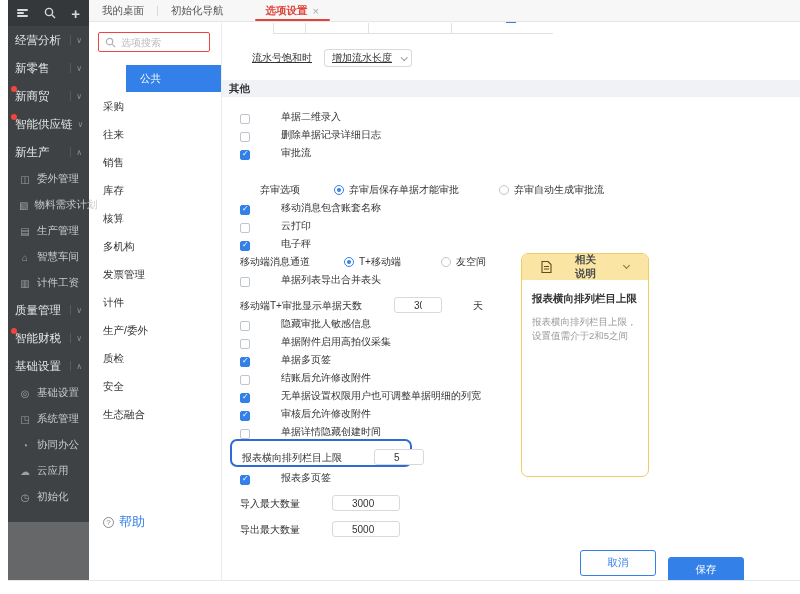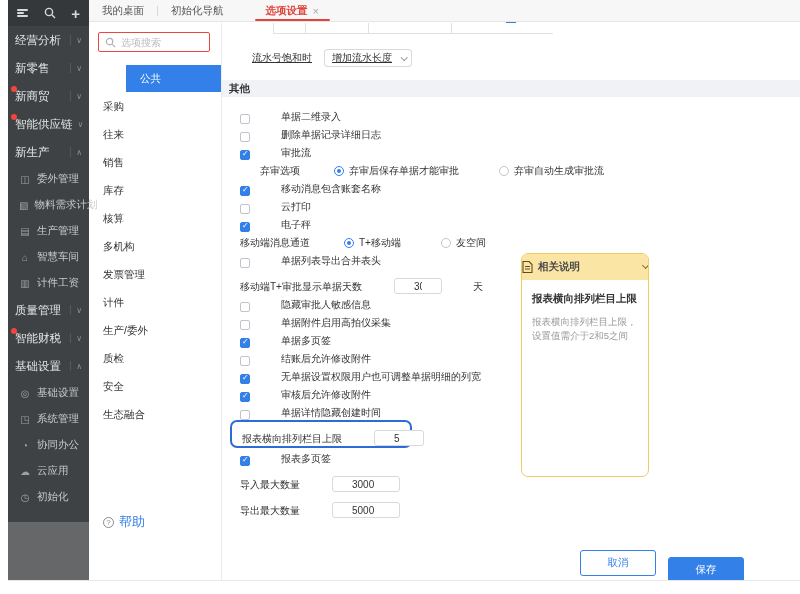--- a/index.html
+++ b/index.html
@@ -70,21 +70,21 @@
     display:flex; align-items:center; padding:0 16px 0 7px; font-size:10px; color:#333;
     cursor:pointer; background:#fff; white-space:nowrap; }
   .select .sel-chev { position:absolute; right:5px; top:6px; width:5px; height:5px;
     border-right:1px solid #999; border-bottom:1px solid #999; transform:rotate(45deg) translateY(-1px); }
   .section-header { position:absolute; left:0; right:0; top:57px; height:17px; background:#F1F2F5;
     display:flex; align-items:center; padding-left:7px; font-size:10.5px; font-weight:bold; color:#333; }
   .options { position:absolute; left:18px; top:83px; right:290px; }
   .row { display:flex; align-items:flex-end; white-space:nowrap; font-size:10px; color:#333;gap:24px; }
   .row.rc { height:18px; }
   .row.rr { height:18px; }
-  .row.rr.indent { padding-left:20px; }
+  .row.rr.indent { padding-left:20px;margin-top:19px; }
   .row.ri { height:26px; }
   .row.hl { height:28px; border:2px solid #2F6BD8; border-radius:7px; margin-left:-10px;
     padding:0 10px; width:182px; }
   .cb { width:10px; height:10px; border:1px solid #C0C4CC; border-radius:2px; margin-right:7px;
     background:#fff; flex:none; cursor:pointer; position:relative; }
   .cb.on { background:#3380E8; border-color:#3380E8; }
   .cb.on::after { content:"✓"; position:absolute; left:1px; top:-2px; color:#fff; font-size:8px;
     font-weight:bold; }
   .radio { width:10px; height:10px; border:1px solid #C0C4CC; border-radius:50%; margin:0 5px 0 0;
     background:#fff; flex:none; cursor:pointer; position:relative; }
@@ -93,22 +93,22 @@
     border-radius:50%; background:#3380E8; }
   .rg-label { margin-right:10px; }
   .rg-opt { display:flex; align-items:center; margin-right:16px; }
   .ri .lbl { margin-right:8px; }
   .ri input { height:16px; border:1px solid #D9D9D9; border-radius:3px; font-size:10px; color:#333;
     padding:0 19px; font-family:inherit; outline:none; }
   .ri .suffix { margin-left:7px; }
   
   .info-panel { position:absolute; left:299px; top:230px; width:128px; height:224px;
     border:1px solid #F0CB62; border-radius:7px; background:#fff; overflow:hidden; z-index:2; }
-  .info-head { height:26px; background:#FAE5A4; display:flex; align-items:center; padding:0 0;
-    gap:5px; }
+  .info-head { height:26px; background:#FAE5A4; display:flex; align-items:center; padding:0 19px;
+    gap:23px; }
   .info-head .t { font-size:10.5px; font-weight:bold; color:#4A4A4A; flex:1; }
   .info-head .chev { width:5px; height:5px; border-right:1.5px solid #8A7434;
     border-bottom:1.5px solid #8A7434; transform:rotate(45deg); margin-top:-3px; cursor:pointer; }
   .info-body { padding:12px 10px; }
   .info-title { font-size:10.5px; font-weight:bold; color:#333; margin-bottom:9px; }
   .info-desc { font-size:9.5px; color:#999; line-height:1.5; }
   
   .btn { position:absolute; top:527px; width:76px; height:26px; border-radius:3px; font-size:10.5px;
     display:flex; align-items:center; justify-content:center; cursor:pointer; }
   .btn-cancel { left:358px; background:#fff; border:1px solid #3380E8; color:#3380E8; }

